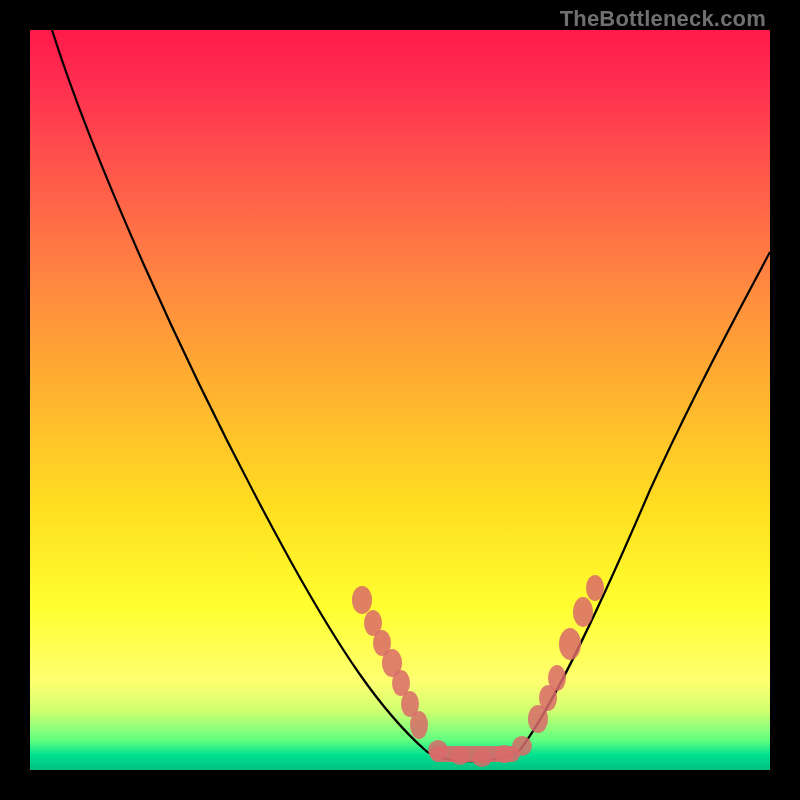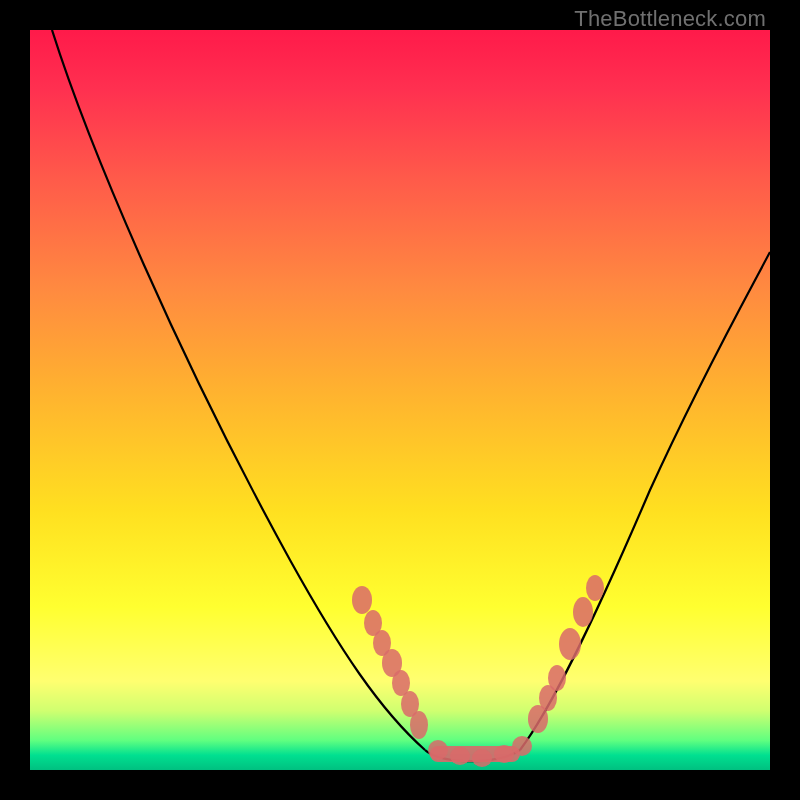--- a/index.html
+++ b/index.html
@@ -30,21 +30,21 @@
       #00e090 98%,
       #00c080 100%
     );
   }
   .watermark {
     position: absolute;
     top: 6px;
     right: 34px;
     font-family: Arial, Helvetica, sans-serif;
     font-size: 22px;
-    font-weight: 400;
+    font-weight: 700;
     color: #707070;
     letter-spacing: 0.2px;
   }
   svg.curve {
     position: absolute;
     left: 0; top: 0;
     width: 740px; height: 740px;
   }
   .curve path.line {
     fill: none;

